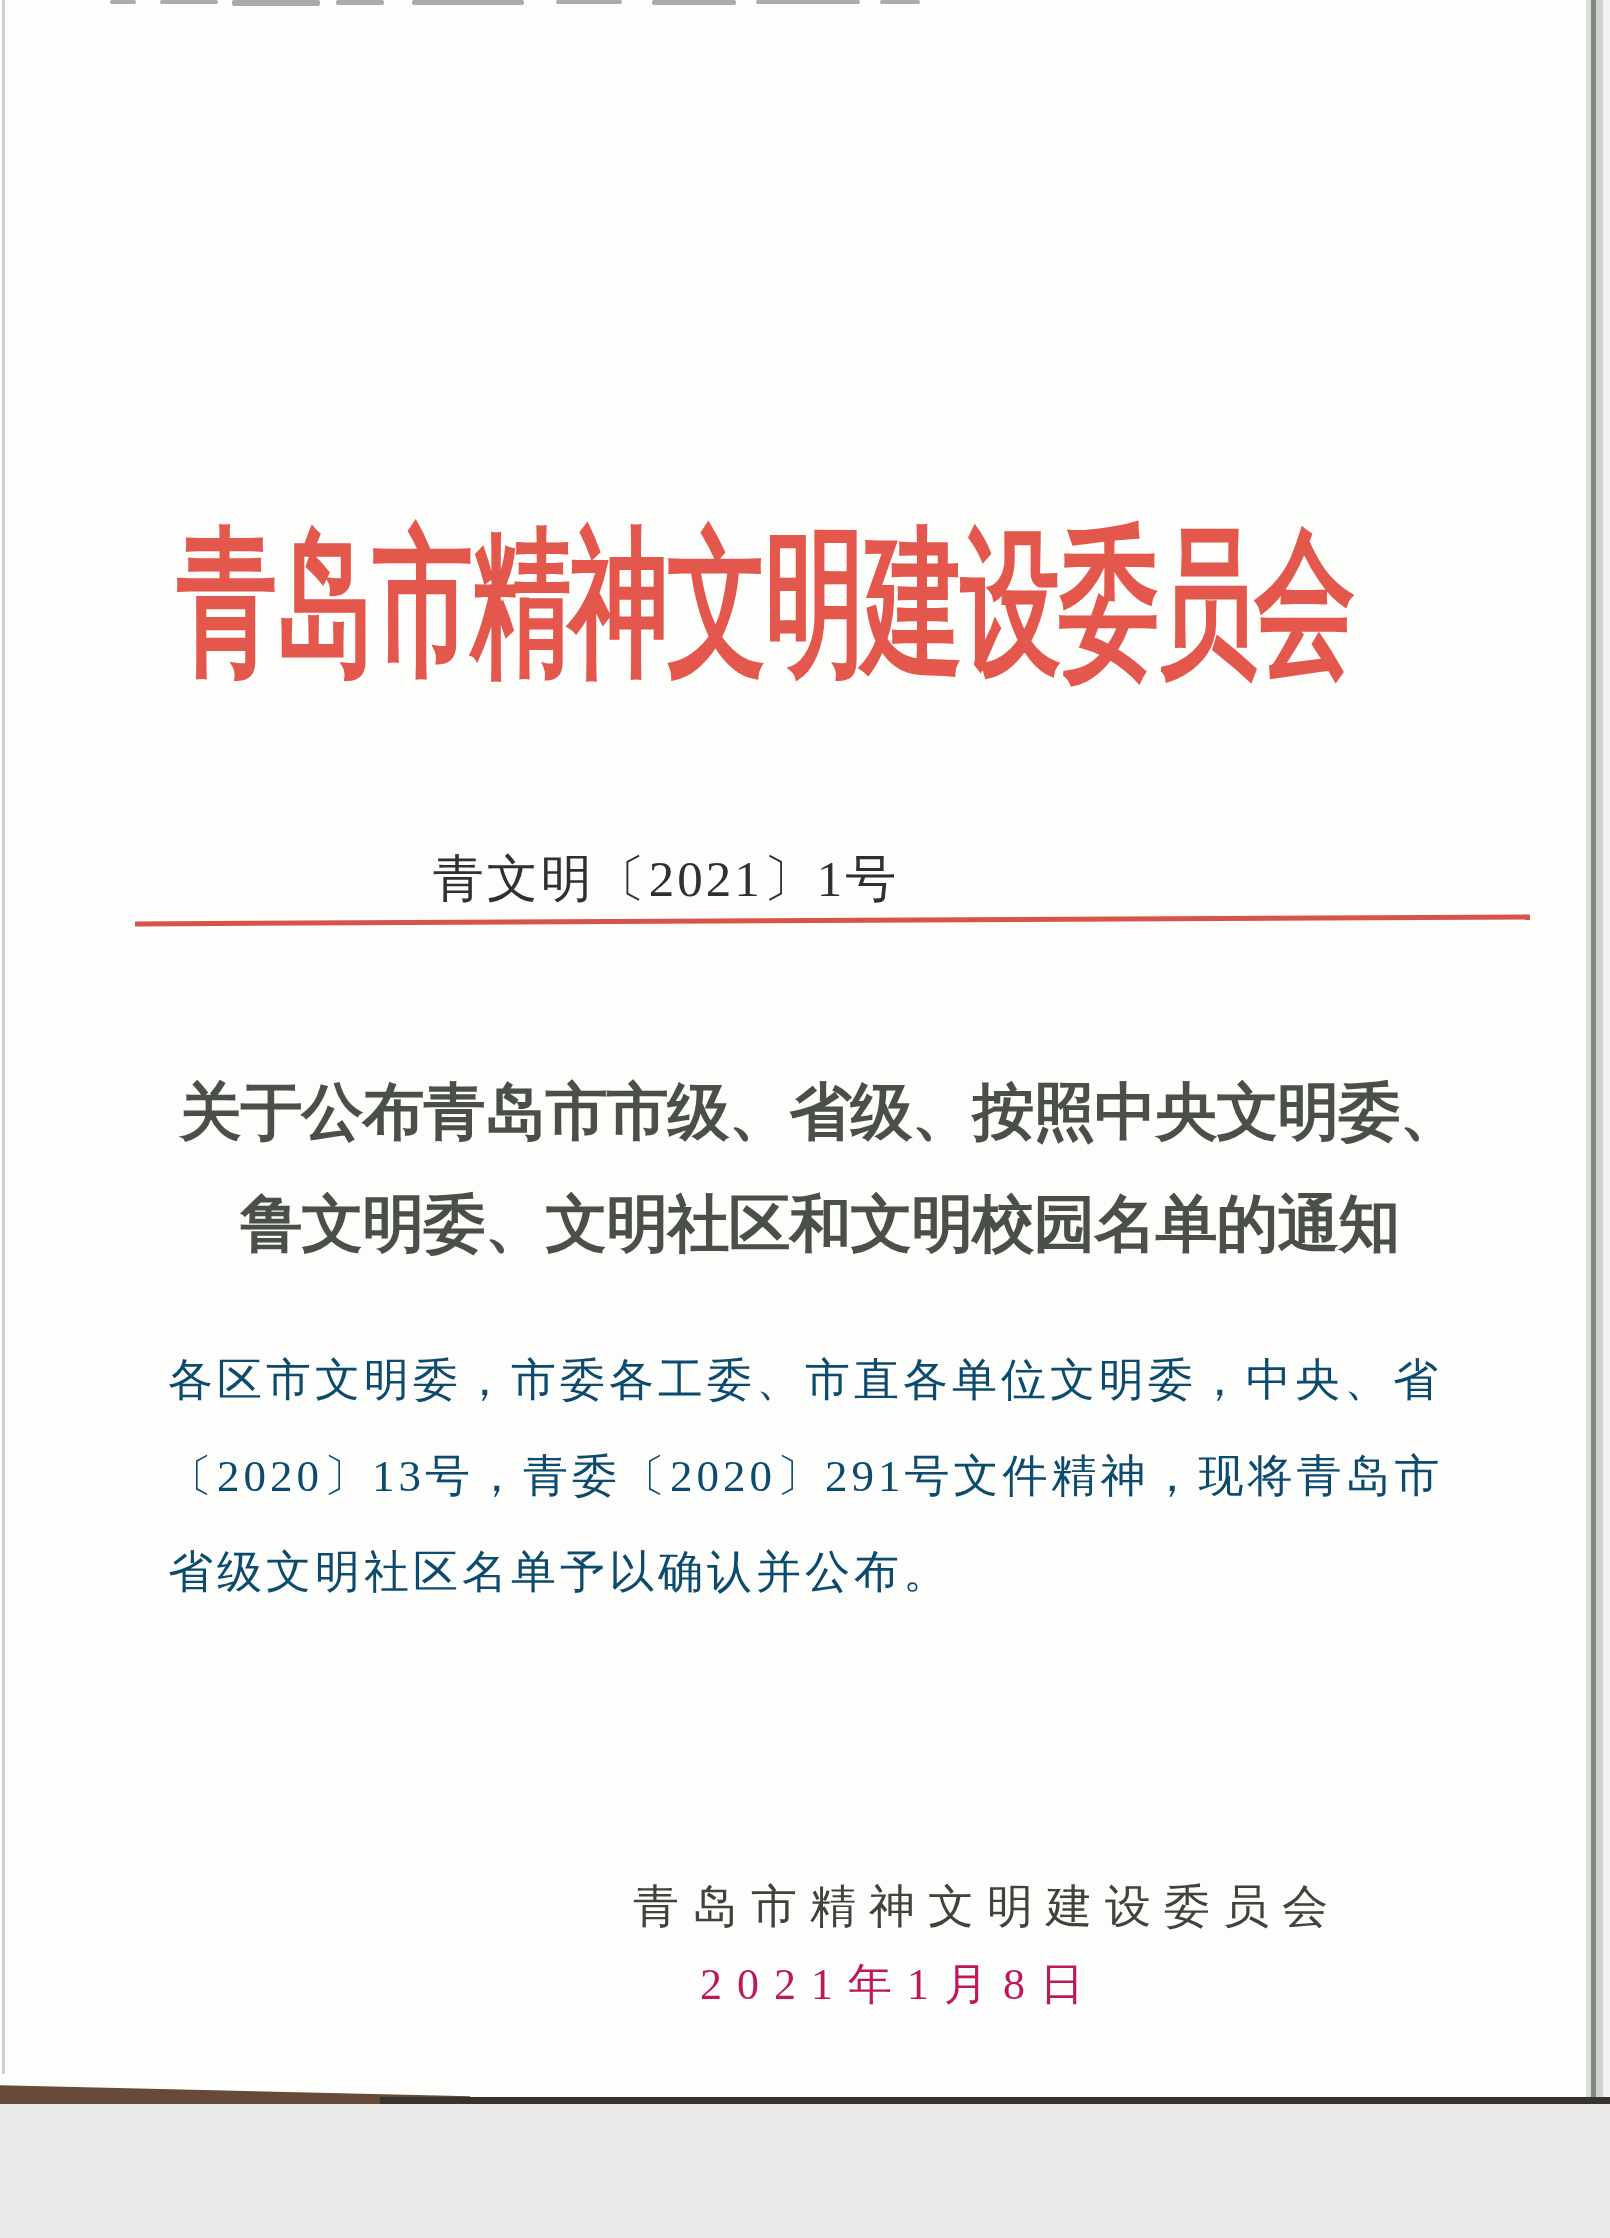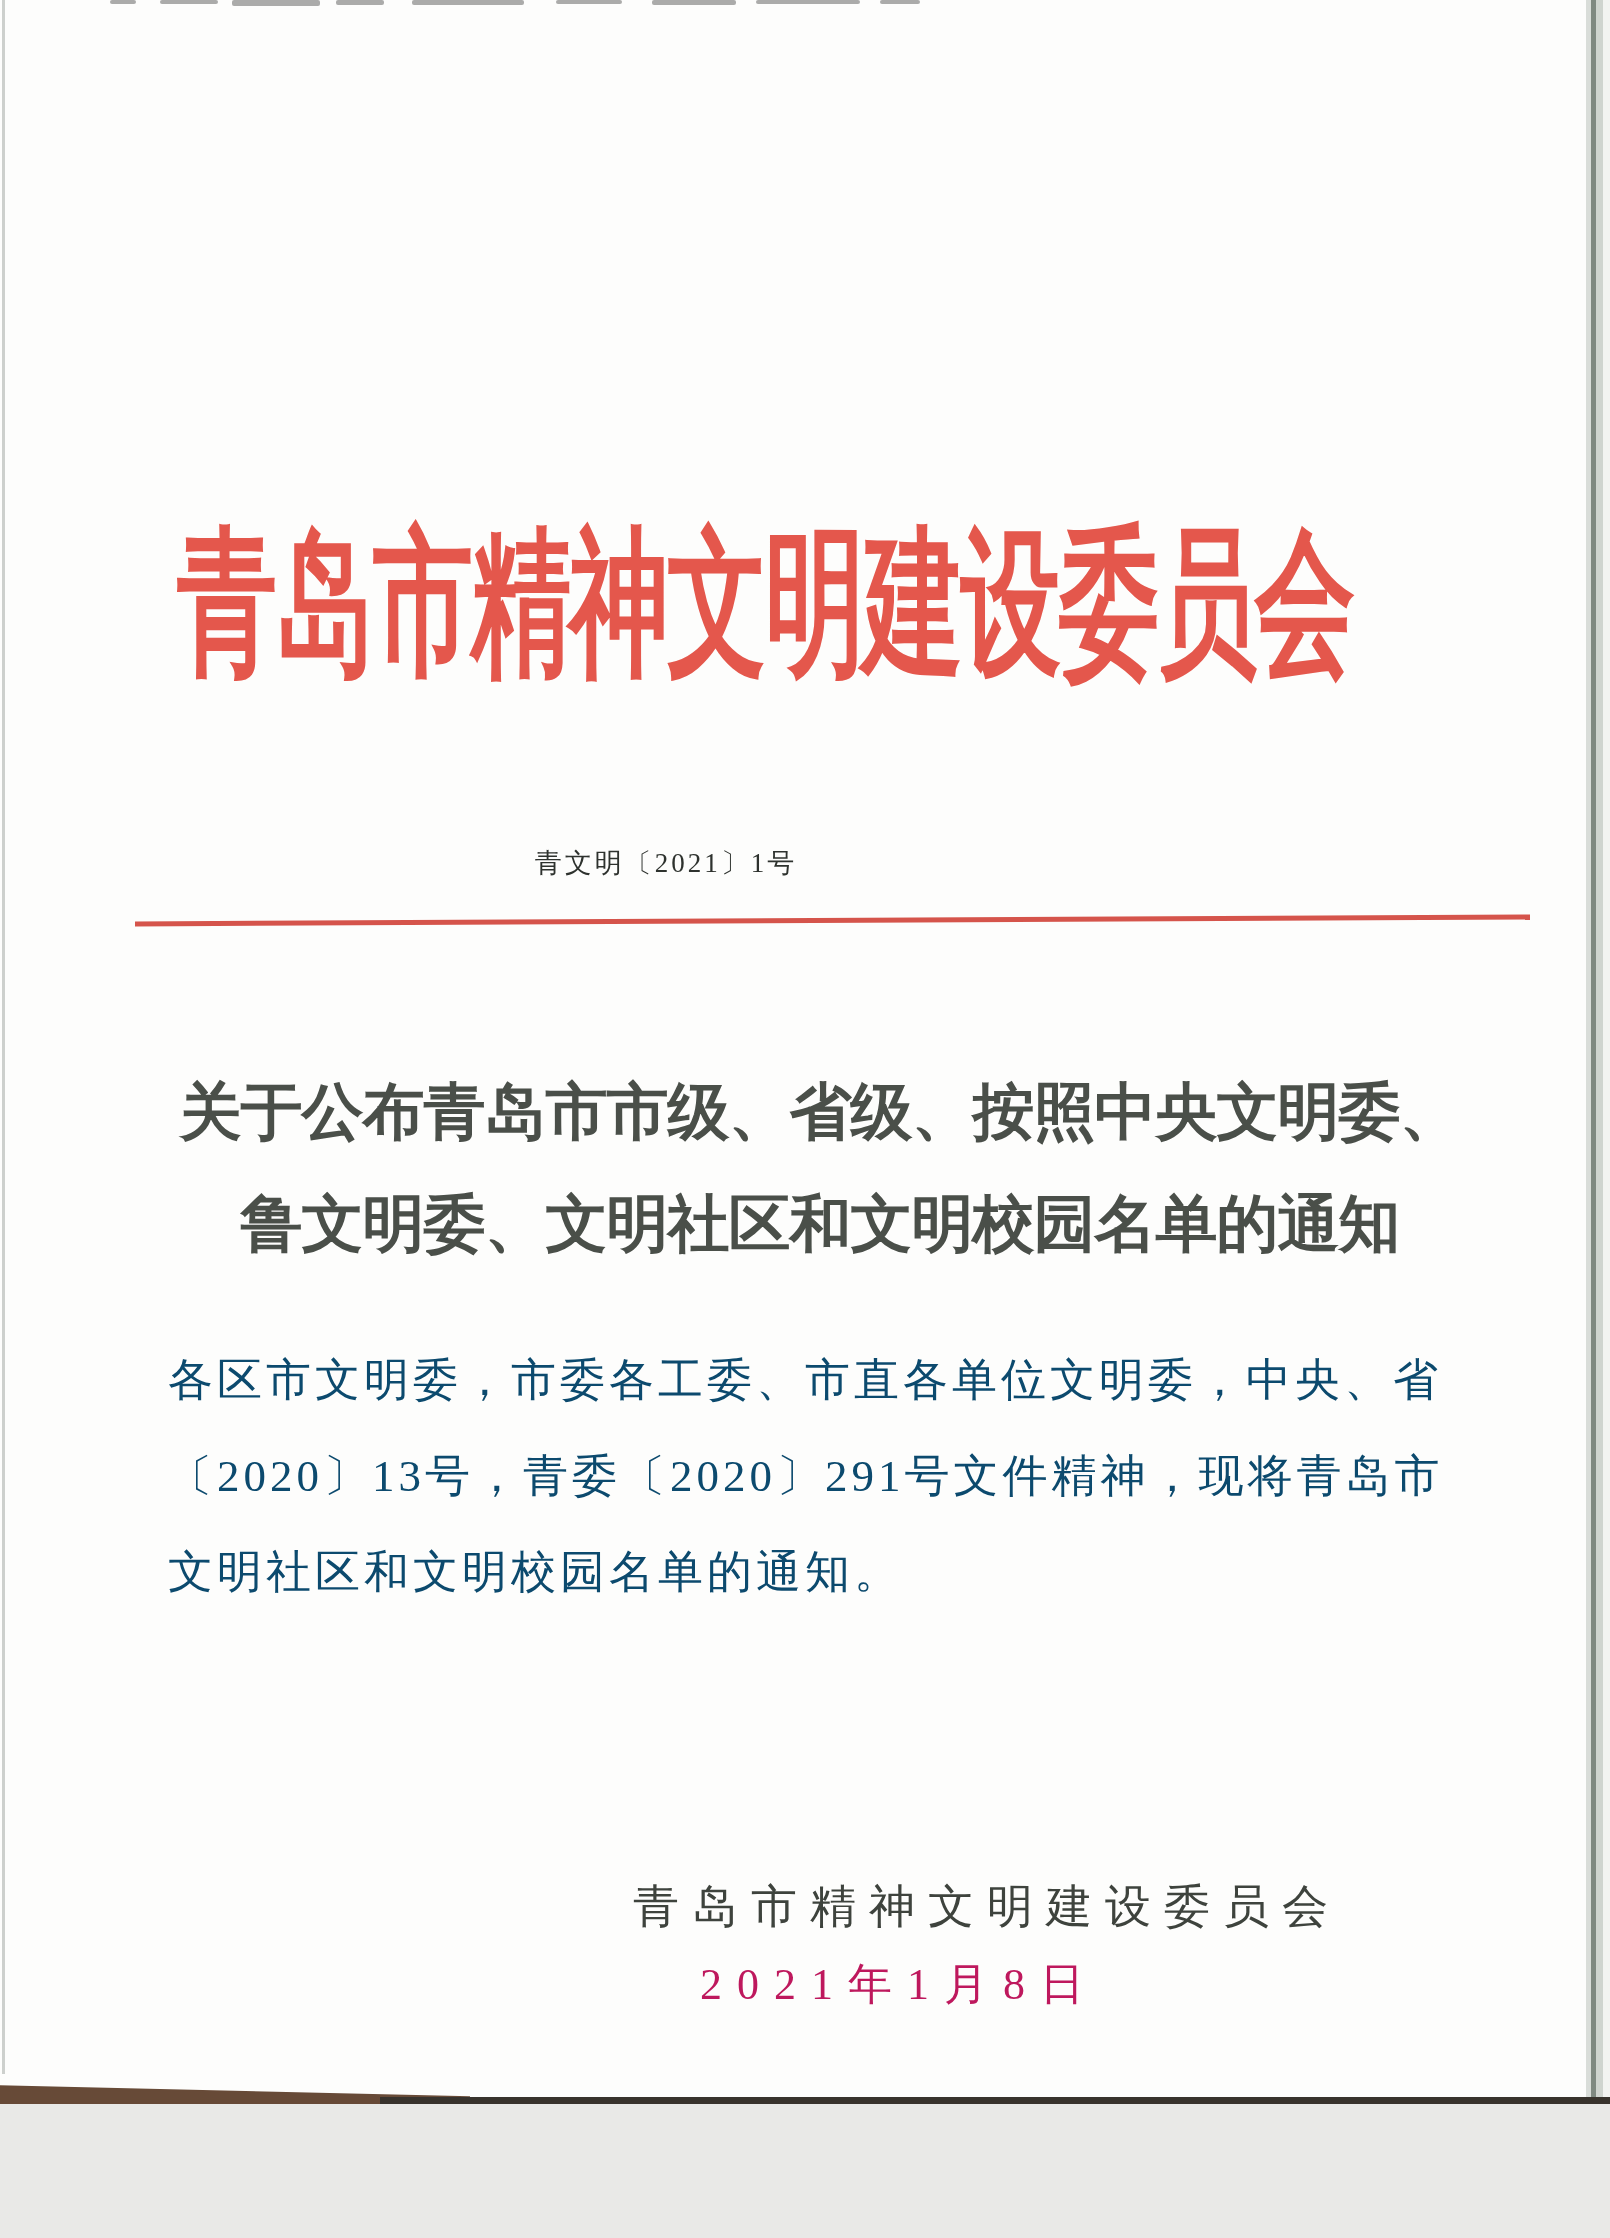--- a/index.html
+++ b/index.html
@@ -25,21 +25,21 @@
     position:absolute;top:498px;left:0;width:1530px;margin:0;
     text-align:center;
     font-size:100px;font-weight:bold;letter-spacing:-2px;
     color:#e4574c;
     transform:scaleY(1.6);transform-origin:top center;
     white-space:nowrap;
   }
   .doc-number{
     position:absolute;top:845px;left:0;width:1332px;
     text-align:center;
-    font-size:27px;letter-spacing:3px;color:#2e322e;
+    font-size:51px;letter-spacing:3px;color:#2e322e;
   }
   .red-rule{
     position:absolute;top:918px;left:135px;width:1395px;height:5px;
     background:#d5544b;transform:rotate(-0.28deg);
   }
   .notice-title{
     position:absolute;top:1056px;left:15px;width:1610px;margin:0;
     text-align:center;
     font-size:62px;line-height:112px;font-weight:bold;
     letter-spacing:-1px;color:#4a4f49;
@@ -94,21 +94,21 @@
   <div class="red-rule"></div>
 
   <h2 class="notice-title">
     <span>关于公布青岛市市级、省级、按照中央文明委、</span><br>
     <span>鲁文明委、文明社区和文明校园名单的通知</span>
   </h2>
 
   <div class="body-text">
     <div class="line">各区市文明委，市委各工委、市直各单位文明委，中央、省</div>
     <div class="line">〔2020〕13号，青委〔2020〕291号文件精神，现将青岛市</div>
-    <div class="line">文明社区和文明校园名单的通知。</div>
+    <div class="line">省级文明社区名单予以确认并公布。</div>
   </div>
 
   <div class="signature">青岛市精神文明建设委员会</div>
   <div class="doc-date">2021年1月8日</div>
 
   <div>
     <svg class="logo-svg" viewBox="0 0 90 90">
       <circle cx="45" cy="45" r="32" fill="#ffffff" stroke="#e24a42" stroke-width="4"></circle>
       <circle cx="45" cy="45" r="27.5" fill="none" stroke="#efc425" stroke-width="3.5"></circle>
       <path d="M 17,45 C 17,61 30,72 45,72 L 45,63 C 34,63 25,55 25,45 Z" fill="#e24a42"></path>

